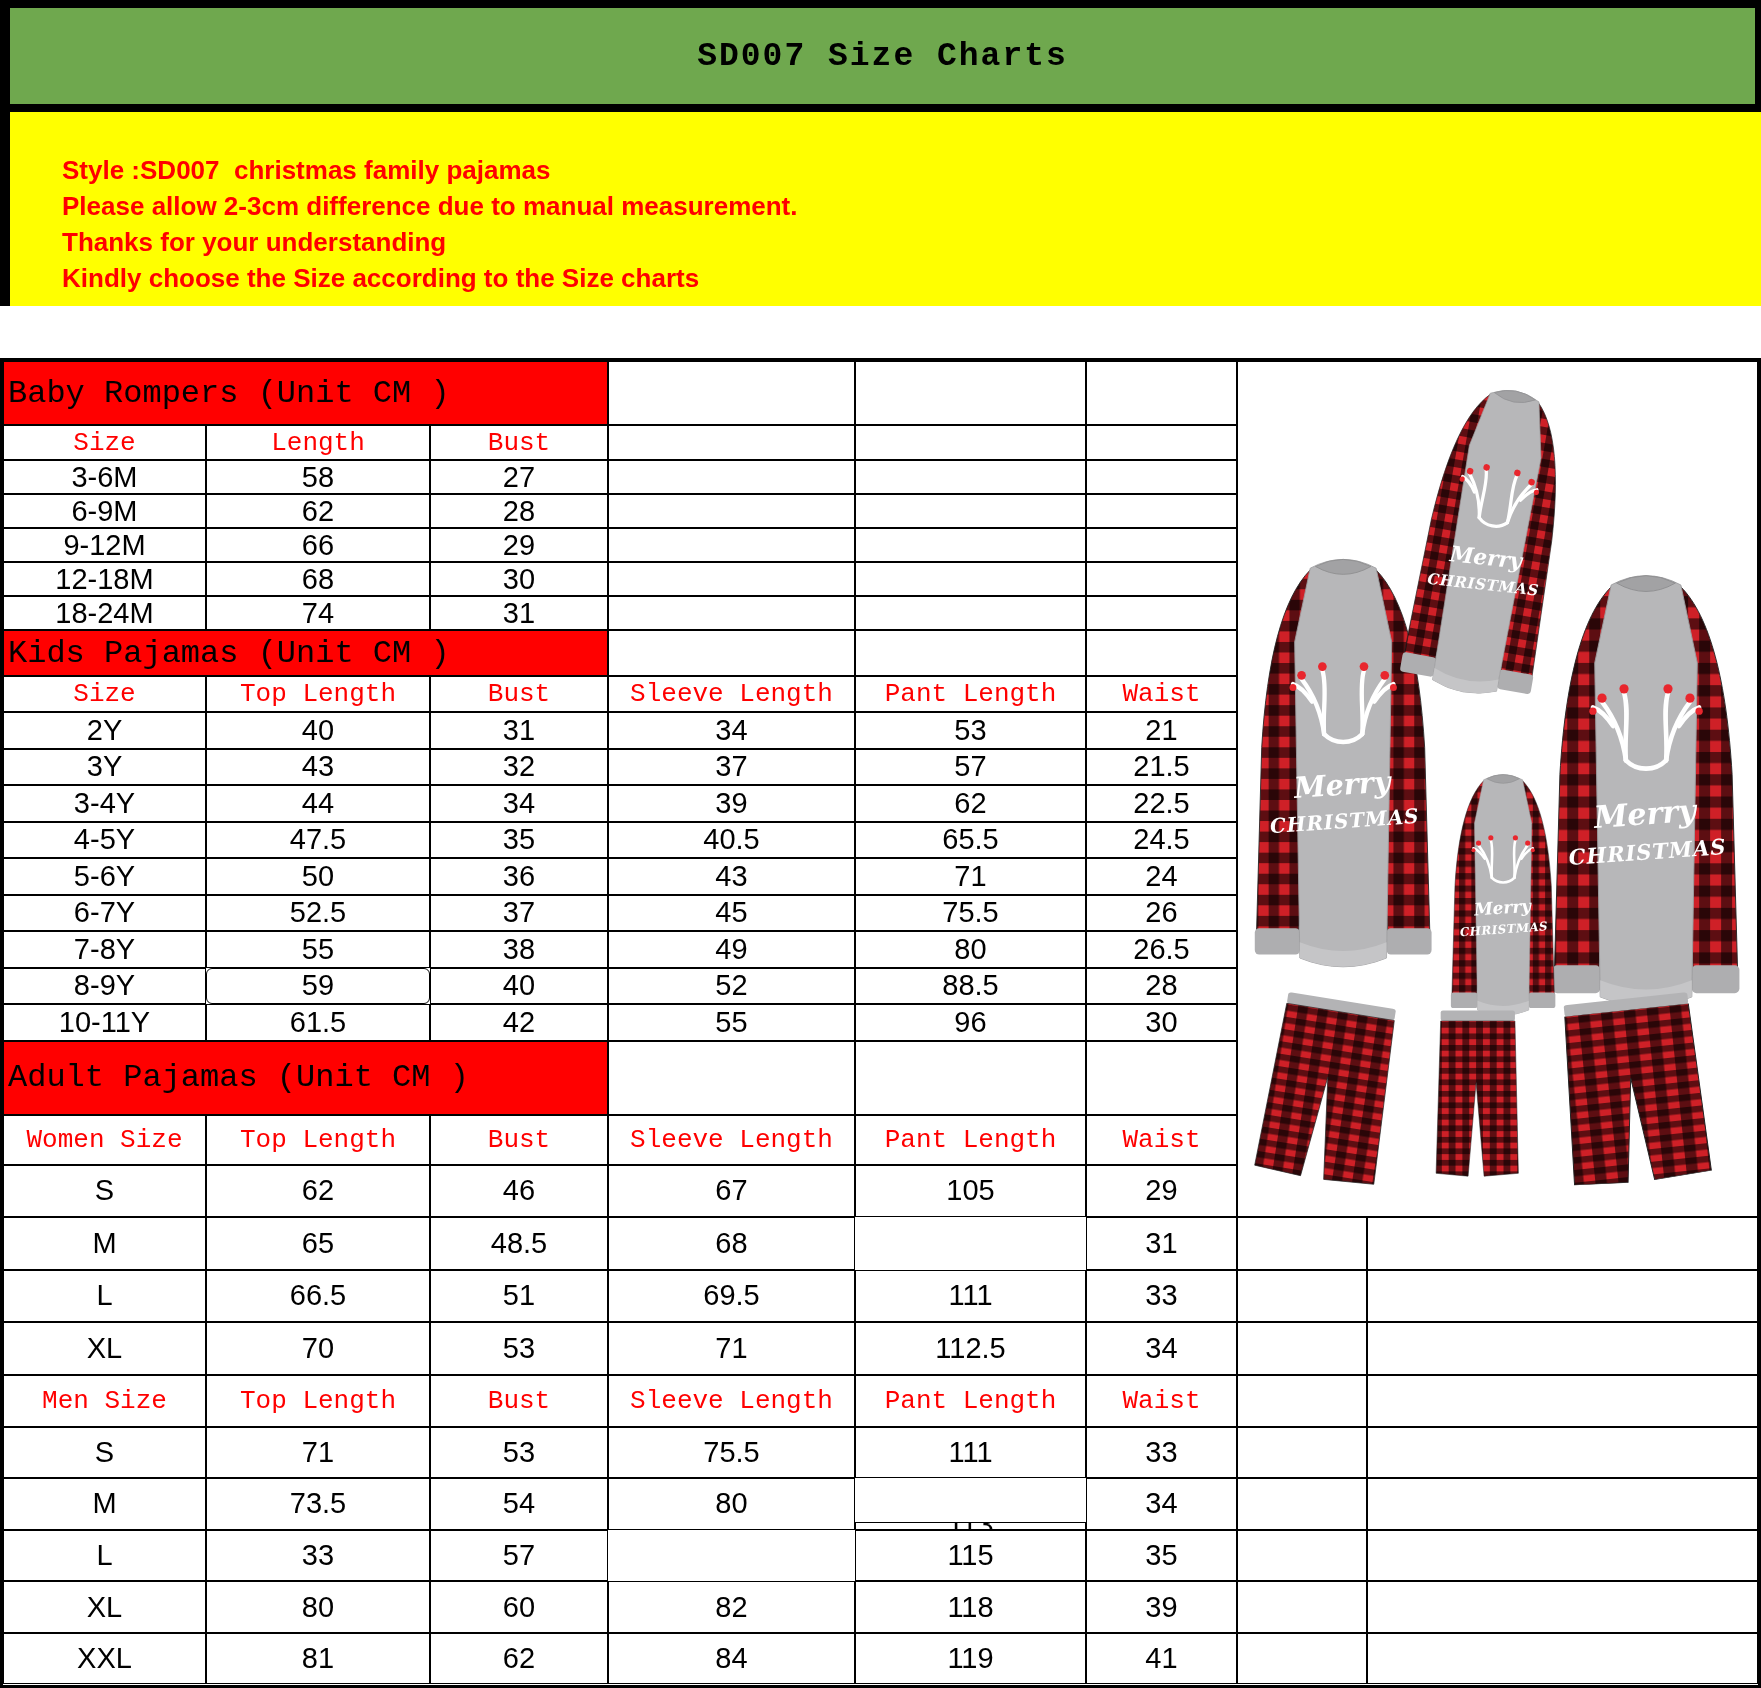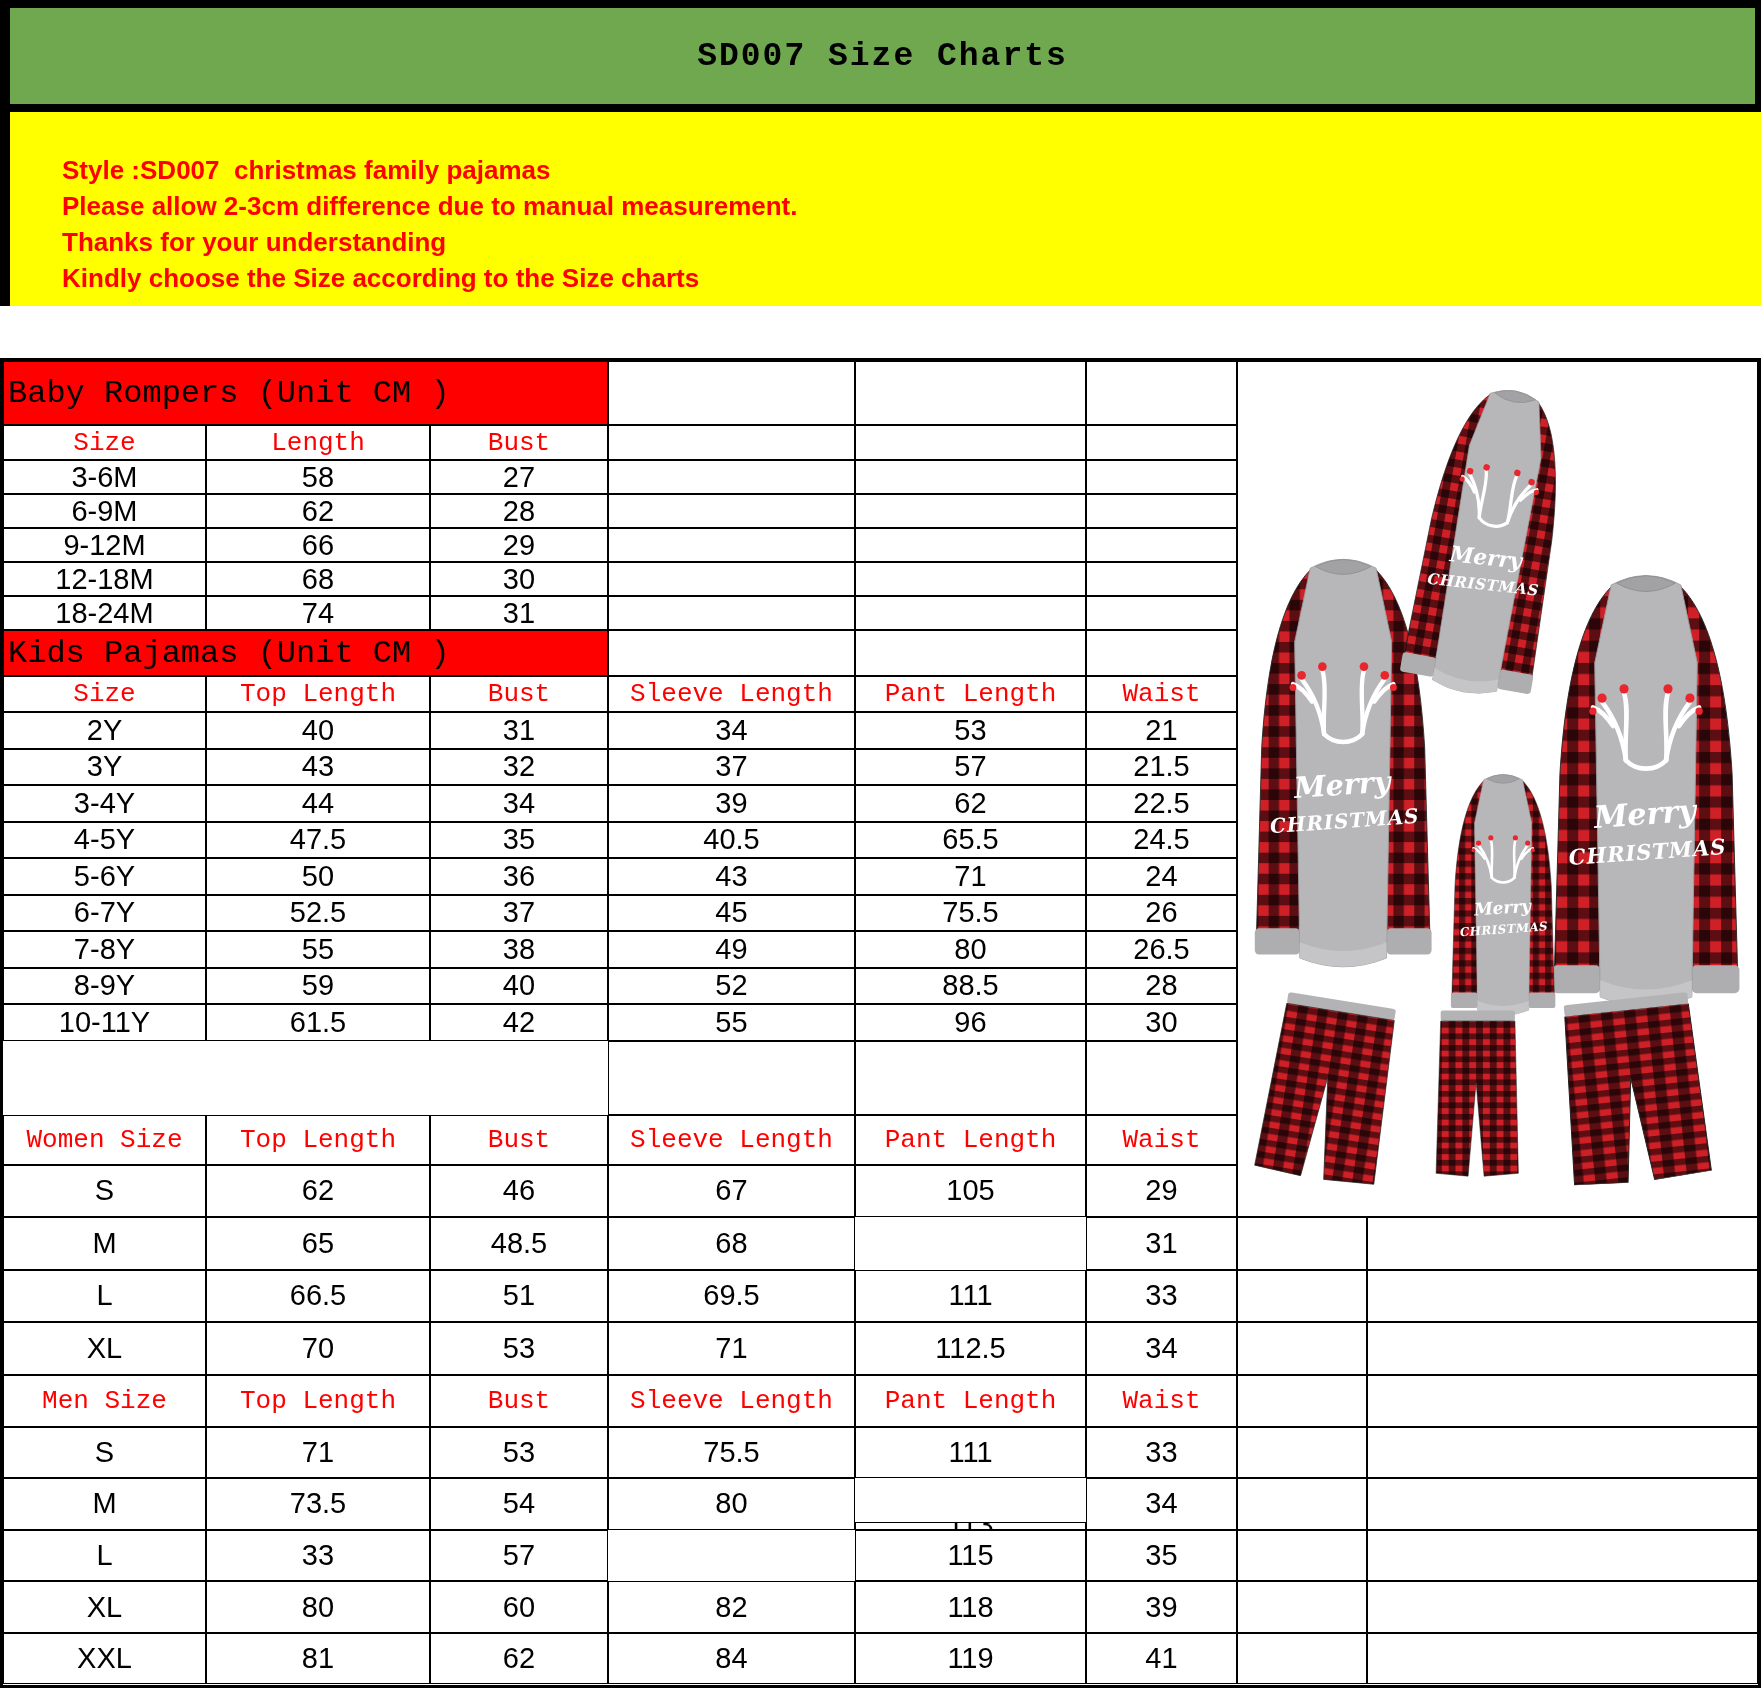--- a/index.html
+++ b/index.html
@@ -134,31 +134,32 @@
     <div class="c val" style="grid-area: 15 / 4;">45</div>
     <div class="c val" style="grid-area: 15 / 5;">75.5</div>
     <div class="c val" style="grid-area: 15 / 6;">26</div>
     <div class="c val" style="grid-area: 16 / 1;">7-8Y</div>
     <div class="c val" style="grid-area: 16 / 2;">55</div>
     <div class="c val" style="grid-area: 16 / 3;">38</div>
     <div class="c val" style="grid-area: 16 / 4;">49</div>
     <div class="c val" style="grid-area: 16 / 5;">80</div>
     <div class="c val" style="grid-area: 16 / 6;">26.5</div>
     <div class="c val" style="grid-area: 17 / 1;">8-9Y</div>
-    <div class="c val" style="grid-area: 17 / 2;">59</div>
+    <div class="c val" style="grid-area: 17 / 2; border-radius: 6px;">59</div>
     <div class="c val" style="grid-area: 17 / 3;">40</div>
     <div class="c val" style="grid-area: 17 / 4;">52</div>
     <div class="c val" style="grid-area: 17 / 5;">88.5</div>
     <div class="c val" style="grid-area: 17 / 6;">28</div>
     <div class="c val" style="grid-area: 18 / 1;">10-11Y</div>
     <div class="c val" style="grid-area: 18 / 2;">61.5</div>
     <div class="c val" style="grid-area: 18 / 3;">42</div>
     <div class="c val" style="grid-area: 18 / 4;">55</div>
     <div class="c val" style="grid-area: 18 / 5;">96</div>
     <div class="c val" style="grid-area: 18 / 6;">30</div>
+    <div class="c banner" style="grid-area: 19 / 1 / auto / span 3;">Adult Pajamas (Unit CM )</div>
     <div class="c empty" style="grid-area: 19 / 4;"></div>
     <div class="c empty" style="grid-area: 19 / 5;"></div>
     <div class="c empty" style="grid-area: 19 / 6;"></div>
     <div class="c hdr" style="grid-area: 20 / 1;">Women Size</div>
     <div class="c hdr" style="grid-area: 20 / 2;">Top Length</div>
     <div class="c hdr" style="grid-area: 20 / 3;">Bust</div>
     <div class="c hdr" style="grid-area: 20 / 4;">Sleeve Length</div>
     <div class="c hdr" style="grid-area: 20 / 5;">Pant Length</div>
     <div class="c hdr" style="grid-area: 20 / 6;">Waist</div>
     <div class="c val" style="grid-area: 21 / 1;">S</div>

